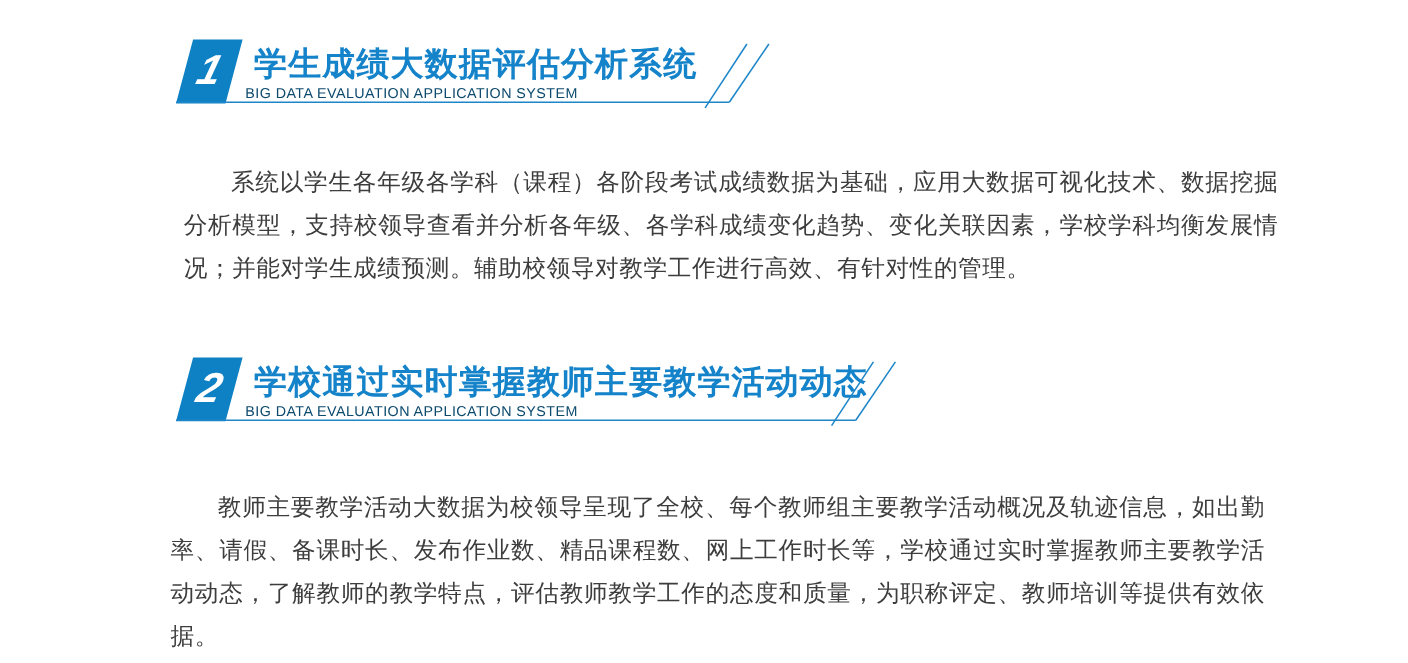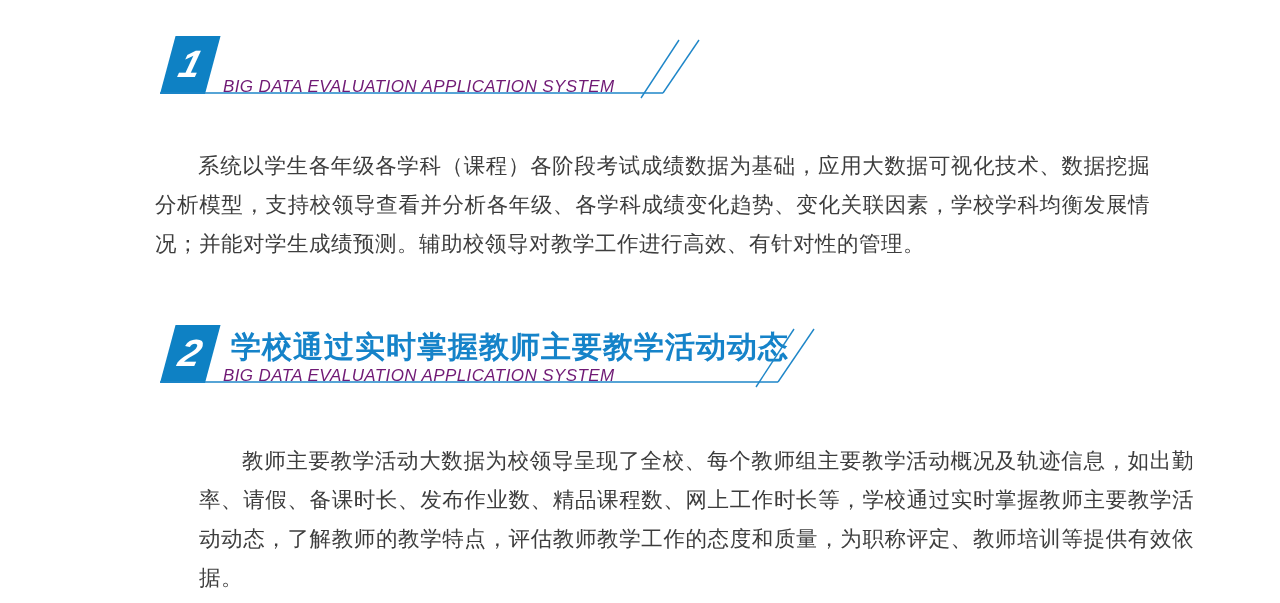--- a/index.html
+++ b/index.html
@@ -41,25 +41,24 @@
     left: 231px;
     font-size: 30px;
     font-weight: bold;
     color: #1583c9;
     letter-spacing: 1px;
     white-space: nowrap;
   }
   .sec-subtitle {
     position: absolute;
     left: 223px;
-    font-size: 17px;
-    color: #701a75;
+    font-size: 13px;
+    color: #0c4a6e;
     letter-spacing: 0.4px;
     white-space: nowrap;
-    font-style: italic;
   }
   .rule-svg {
     position: absolute;
     left: 158px;
   }
   .rule-svg line {
     stroke: #1e86c8;
     stroke-width: 1.4;
     fill: none;
   }
@@ -73,36 +72,37 @@
     color: #3d3d3d;
     letter-spacing: 0.5px;
     text-align: justify;
     text-indent: 2em;
   }
   
   .s1-badge    { top: 36px; }
   .s1-title    { top: 38px; }
   .s1-subtitle { top: 77px; }
   .s1-rule     { top: 34px; }
-  .s1-para     { top: 147px; }
+  .s1-para     { top: 147px; margin-left: 12px; }
 
   .s2-badge    { top: 325px; }
   .s2-title    { top: 327px; }
   .s2-subtitle { top: 366px; }
   .s2-rule     { top: 323px; }
-  .s2-para     { top: 442px; margin-left: 44px; }
+  .s2-para     { top: 442px; }
 </style>
 </head>
 <body>
 
 <div class="page">
 
   <div class="badge s1-badge">
     <span class="num">1</span>
   </div>
+  <div class="sec-title s1-title">学生成绩大数据评估分析系统</div>
   <div class="sec-subtitle s1-subtitle">BIG DATA EVALUATION APPLICATION SYSTEM</div>
   <svg class="rule-svg s1-rule" width="550" height="68" viewBox="0 0 550 68">
     <line x1="2" y1="59" x2="505" y2="59"></line>
     <line x1="483" y1="64" x2="521" y2="6"></line>
     <line x1="505" y1="59" x2="541" y2="6"></line>
   </svg>
   <div class="para s1-para">系统以学生各年级各学科（课程）各阶段考试成绩数据为基础，应用大数据可视化技术、数据挖掘分析模型，支持校领导查看并分析各年级、各学科成绩变化趋势、变化关联因素，学校学科均衡发展情况；并能对学生成绩预测。辅助校领导对教学工作进行高效、有针对性的管理。</div>
 
   <div class="badge s2-badge">
     <span class="num">2</span>

